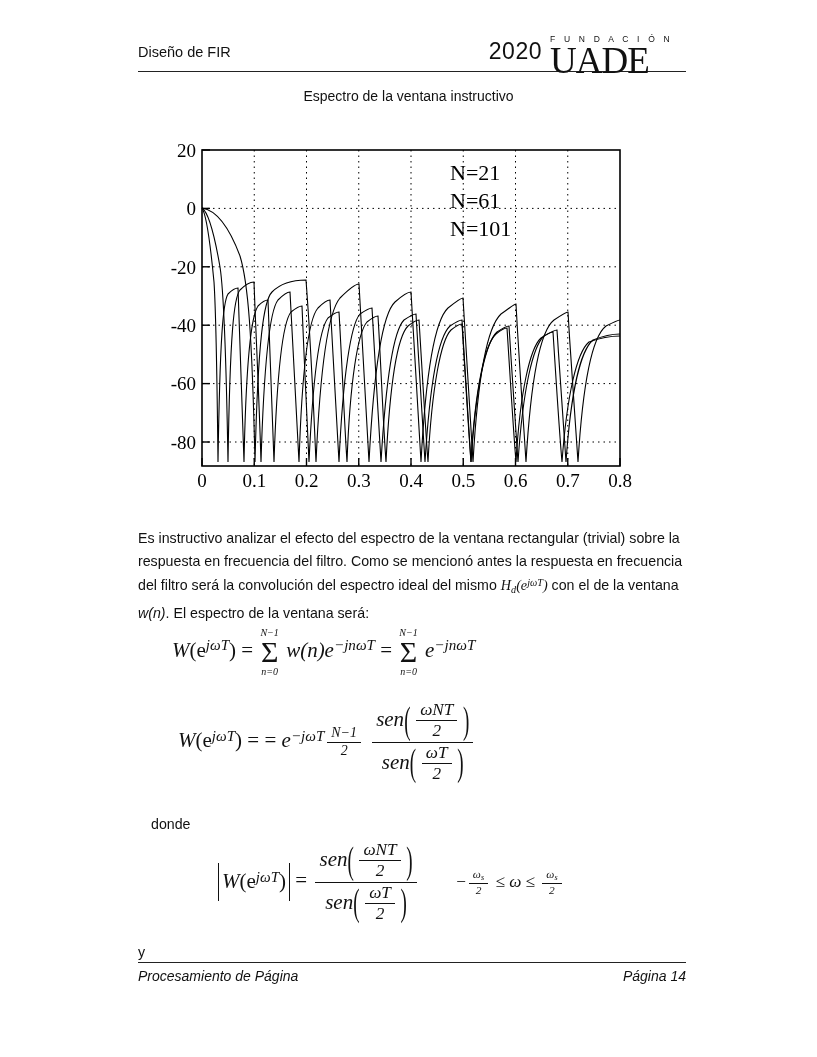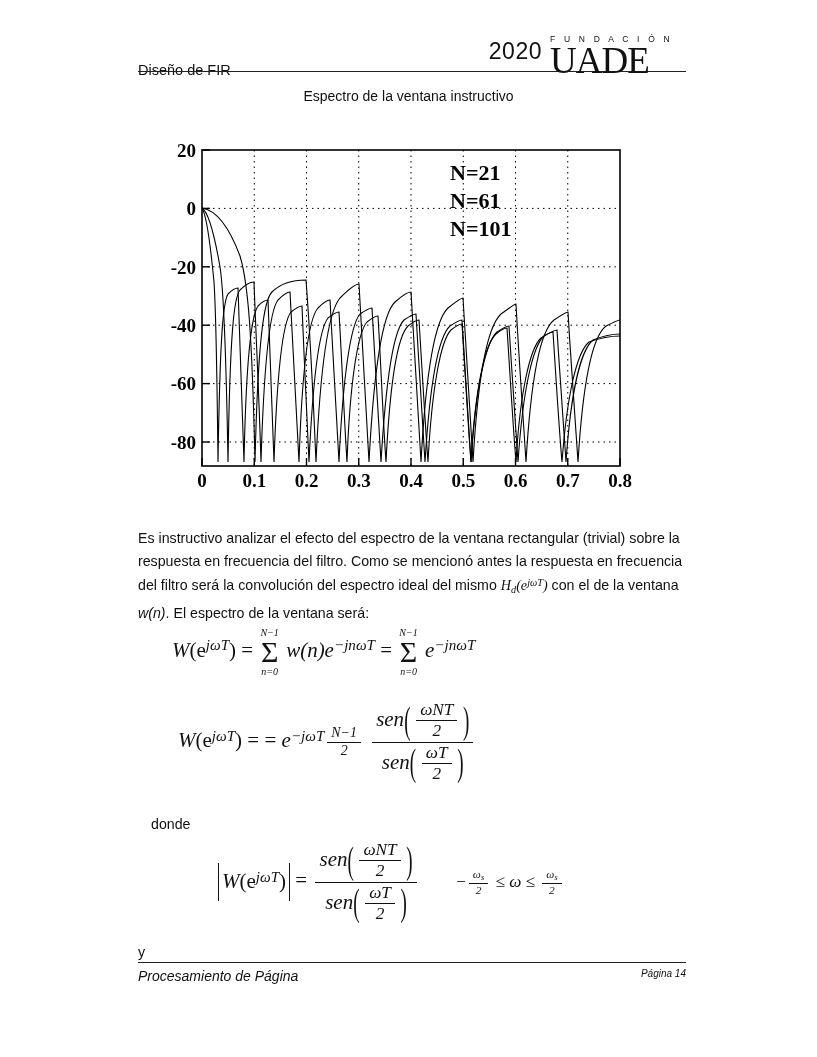--- a/index.html
+++ b/index.html
@@ -27,21 +27,21 @@
   .header {
     position: absolute;
     left: 138px;
     top: 38px;
     width: 548px;
     height: 44px;
   }
   .header-left {
     position: absolute;
     left: 0;
-    top: 24px;
+    top: 6px;
     font-size: 14.5px;
     color: #111;
   }
   .header-year {
     position: absolute;
     right: 144px;
     top: 0px;
     font-size: 23px;
     color: #111;
     letter-spacing: 0.5px;
@@ -88,21 +88,20 @@
     color: #111;
   }
 
   
   .chart-wrap {
     position: absolute;
     left: 160px;
     top: 132px;
     width: 480px;
     height: 380px;
-    font-weight: bold;
   }
   .chart-svg { display: block; }
 
   
   .para {
     position: absolute;
     left: 138px;
     width: 552px;
     font-size: 14.2px;
     line-height: 22.5px;
@@ -218,21 +217,21 @@
     left: 138px;
     top: 968px;
     font-size: 14px;
     font-style: italic;
     color: #111;
   }
   .footer-right {
     position: absolute;
     right: 131px;
     top: 968px;
-    font-size: 10px;
+    font-size: 14px;
     font-style: italic;
     color: #111;
   }
 </style>
 </head>
 <body>
 
 <div class="page">
 
   <div class="header">

